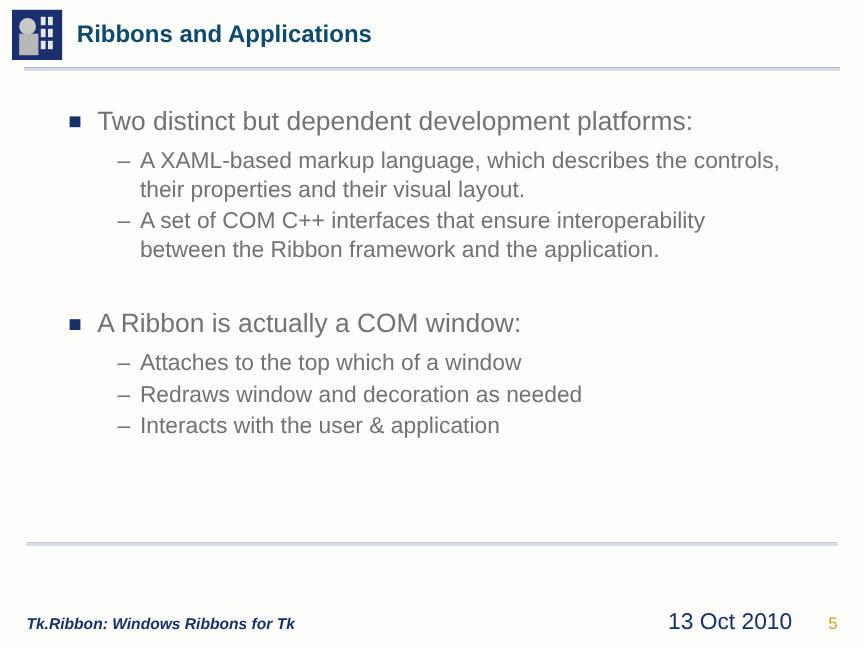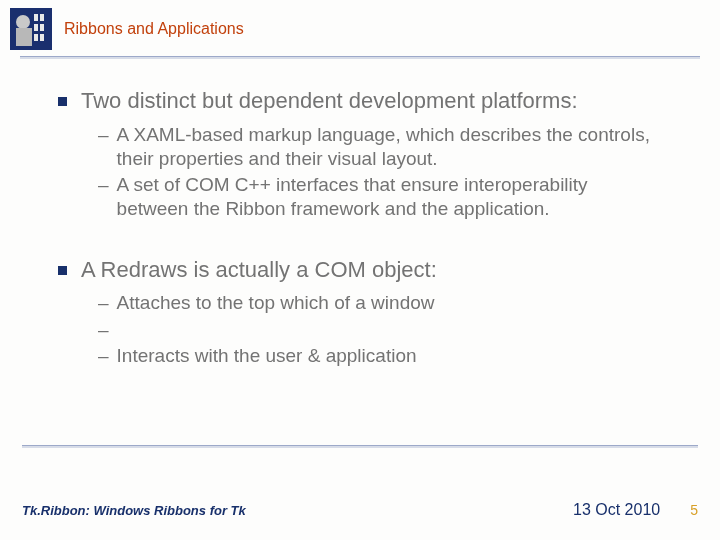--- a/index.html
+++ b/index.html
@@ -16,23 +16,23 @@
     align-items: center;
     padding: 8px 0 0 10px;
   }
   .logo {
     width: 42px;
     height: 42px;
     margin-right: 12px;
     flex-shrink: 0;
   }
   .title {
-    font-size: 16px;
-    font-weight: normal;
-    color: #c2410c;
+    font-size: 20px;
+    font-weight: bold;
+    color: #0c4a6e;
     font-family: Arial, sans-serif;
   }
   .rule-wrap {
     padding: 6px 20px 0 20px;
   }
   .rule {
     height: 3px;
     background: linear-gradient(to bottom, #9da9c9 0%, #9da9c9 30%, #d7dce8 30%, #d7dce8 100%);
   }
   .content {
@@ -61,21 +61,21 @@
     font-size: 19px;
     line-height: 1.28;
     margin-bottom: 2px;
   }
   .sub-item .dash {
     margin-right: 8px;
     flex-shrink: 0;
   }
   .footer {
     position: absolute;
-    bottom: 21px;
+    bottom: 10px;
     left: 0; right: 0;
     padding: 0 22px 0 22px;
   }
   .footer-rule {
     height: 3px;
     background: linear-gradient(to bottom, #9da9c9 0%, #9da9c9 30%, #d7dce8 30%, #d7dce8 100%);
     margin-bottom: 5px;
   }
   .footer-row {
     display: flex;
@@ -83,21 +83,21 @@
     font-family: Verdana, sans-serif;
   }
   .footer-left {
     font-size: 13px;
     font-style: italic;
     font-weight: bold;
     color: #18306b;
     flex: 1;
   }
   .footer-date {
-    font-size: 16px;
+    font-size: 19px;
     color: #18306b;
     margin-right: 30px;
     margin-top: 48px;
   }
   .footer-page {
     font-size: 14px;
     color: #d8a028;
     font-weight: 500;
   }
 </style>
@@ -140,29 +140,30 @@
       <div class="sub-item">
         <span class="dash">–</span>
         <span>A set of COM C++ interfaces that ensure interoperability between the Ribbon framework and the application.</span>
       </div>
     </div>
   </div>
 
   <div class="bullet-block">
     <div class="bullet-main">
       <span class="sq"></span>
-      <span>A Redraws is actually a COM object:</span>
+      <span>A Ribbon is actually a COM window:</span>
     </div>
     <div class="sub-list">
       <div class="sub-item">
         <span class="dash">–</span>
         <span>Attaches to the top which of a window</span>
       </div>
       <div class="sub-item">
         <span class="dash">–</span>
+        <span>Redraws window and decoration as needed</span>
       </div>
       <div class="sub-item">
         <span class="dash">–</span>
         <span>Interacts with the user &amp; application</span>
       </div>
     </div>
   </div>
 
 </div>
 

